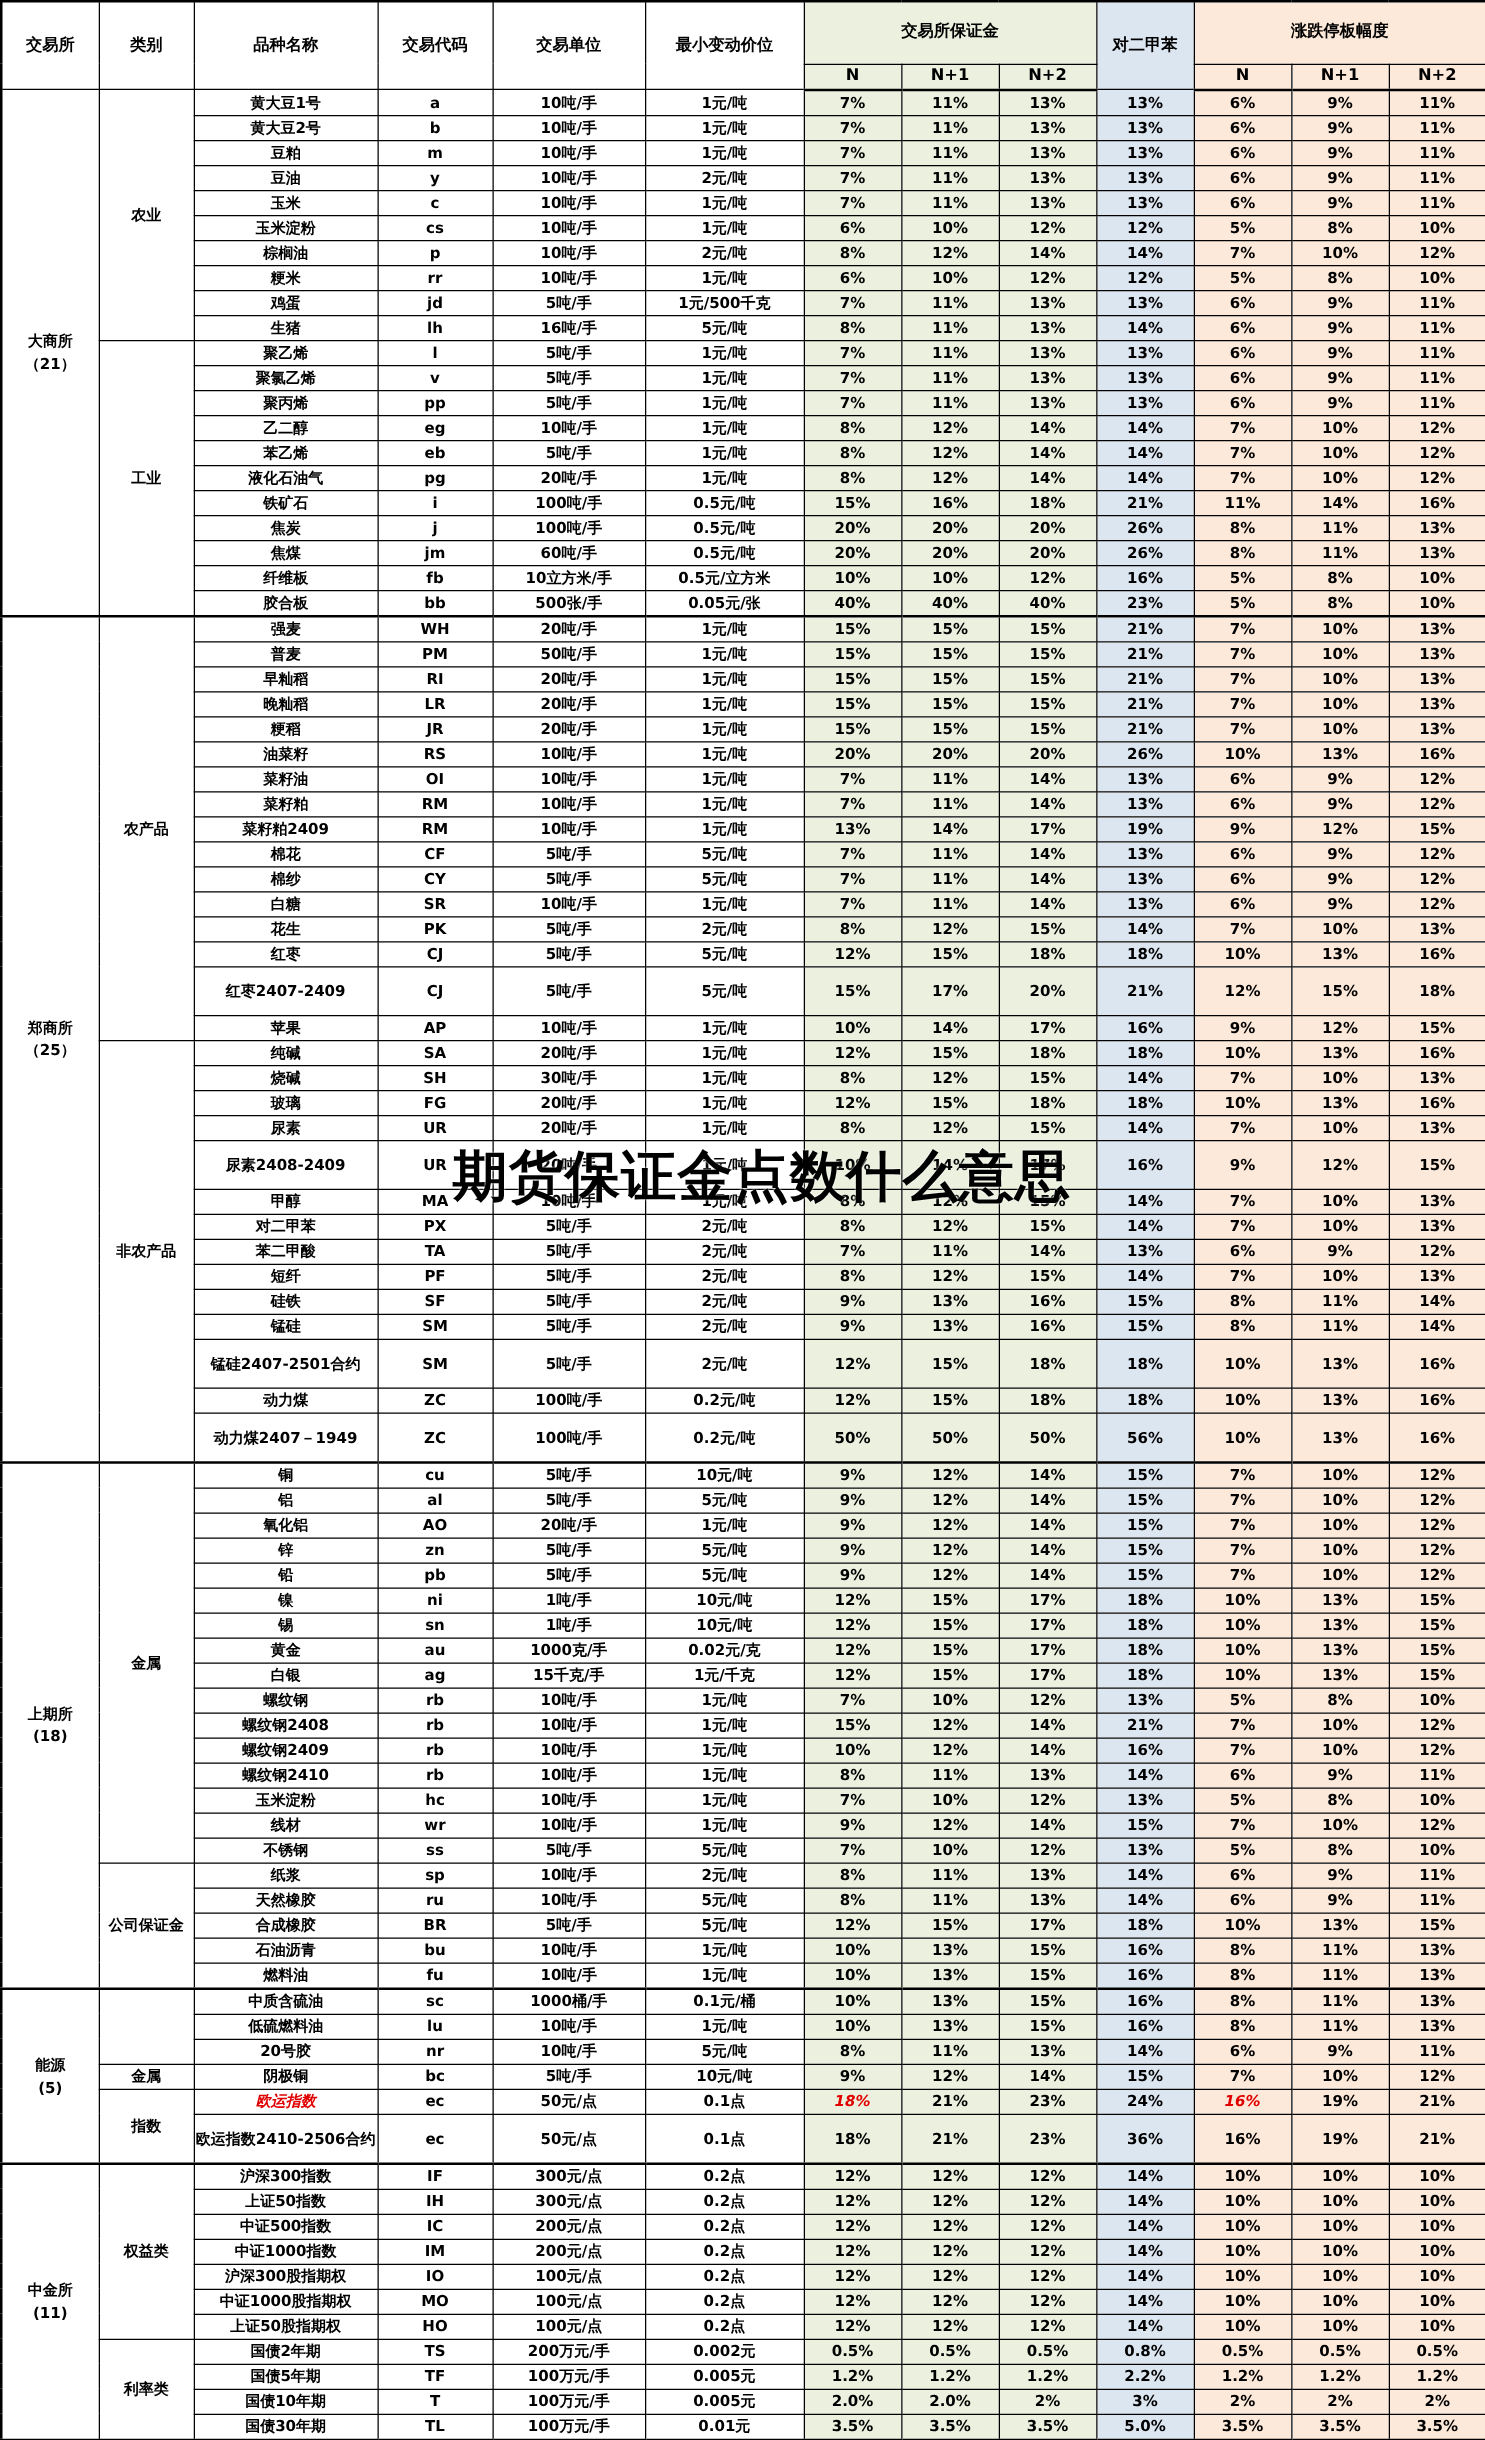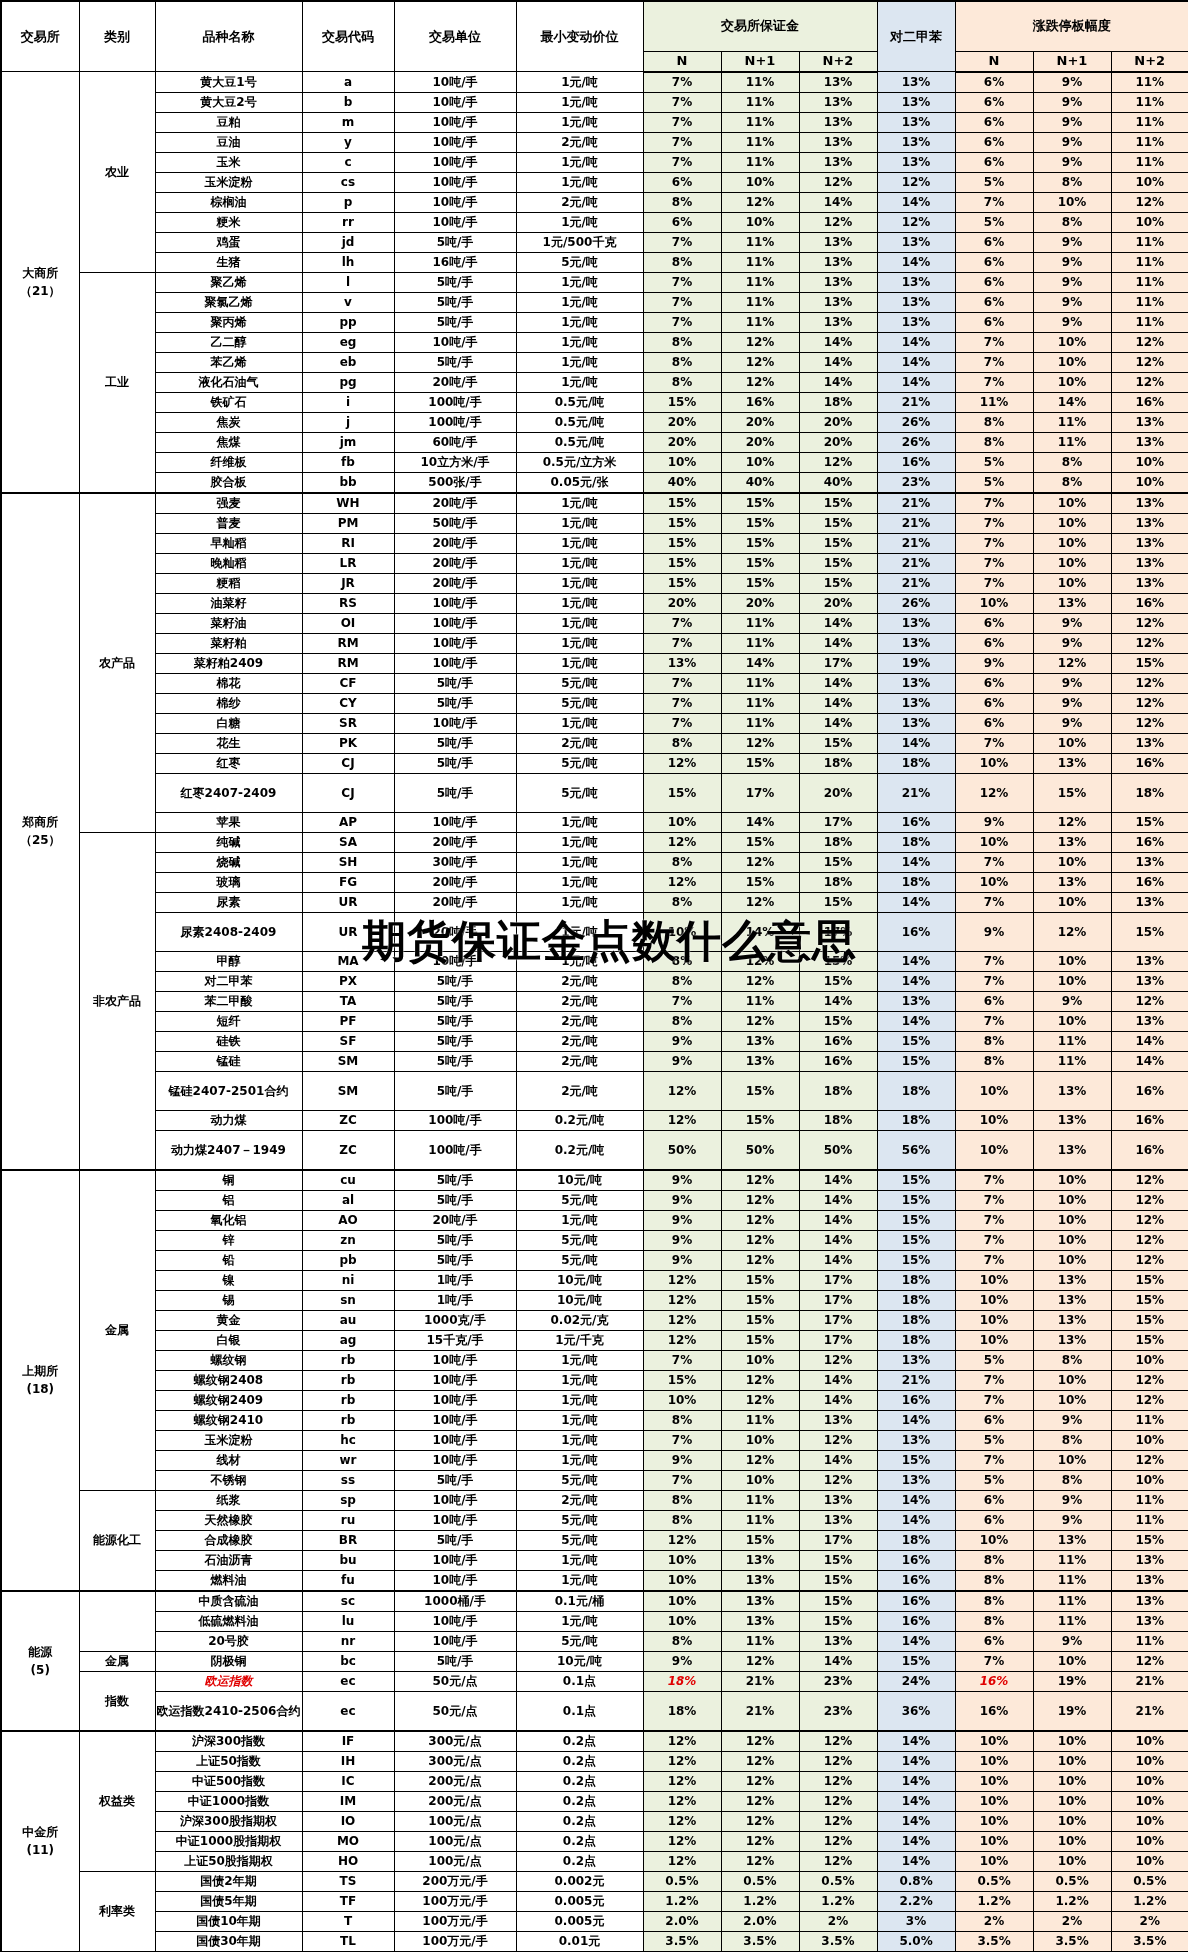--- a/index.html
+++ b/index.html
@@ -948,21 +948,21 @@
         <td>5元/吨</td>
         <td class="g">7%</td>
         <td class="g">10%</td>
         <td class="g">12%</td>
         <td class="b">13%</td>
         <td class="o">5%</td>
         <td class="o">8%</td>
         <td class="o">10%</td>
       </tr>
       <tr>
-        <td rowspan="5" class="cat">能源化工</td>
+        <td rowspan="5" class="cat">公司保证金</td>
         <td>纸浆</td>
         <td>sp</td>
         <td>10吨/手</td>
         <td>2元/吨</td>
         <td class="g">8%</td>
         <td class="g">11%</td>
         <td class="g">13%</td>
         <td class="b">14%</td>
         <td class="o">6%</td>
         <td class="o">9%</td>

